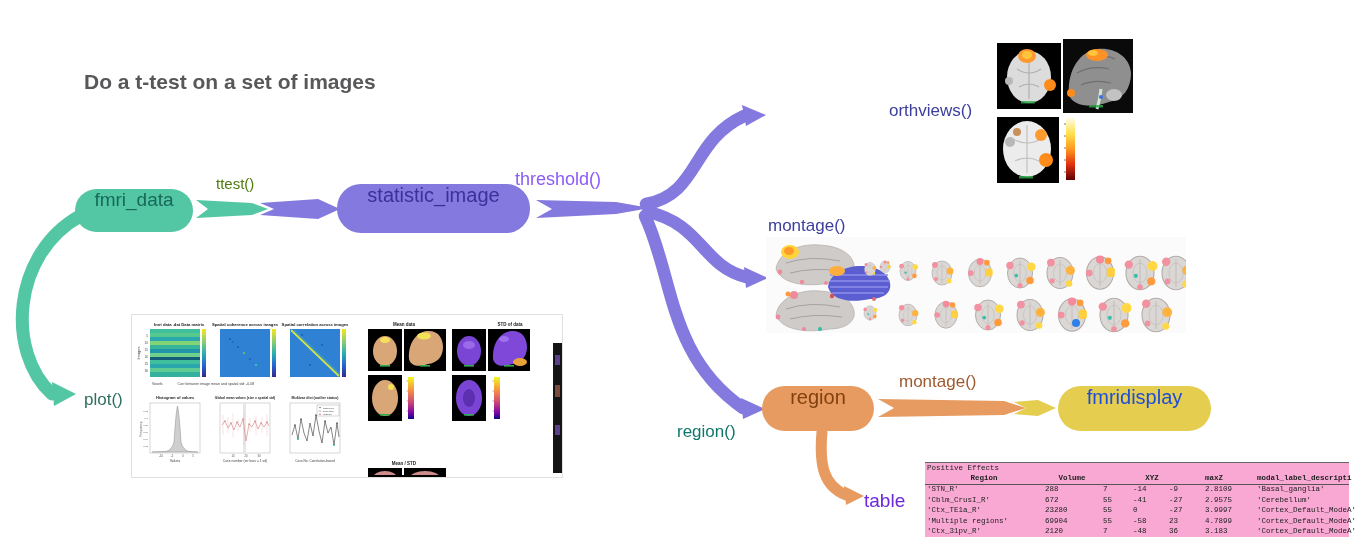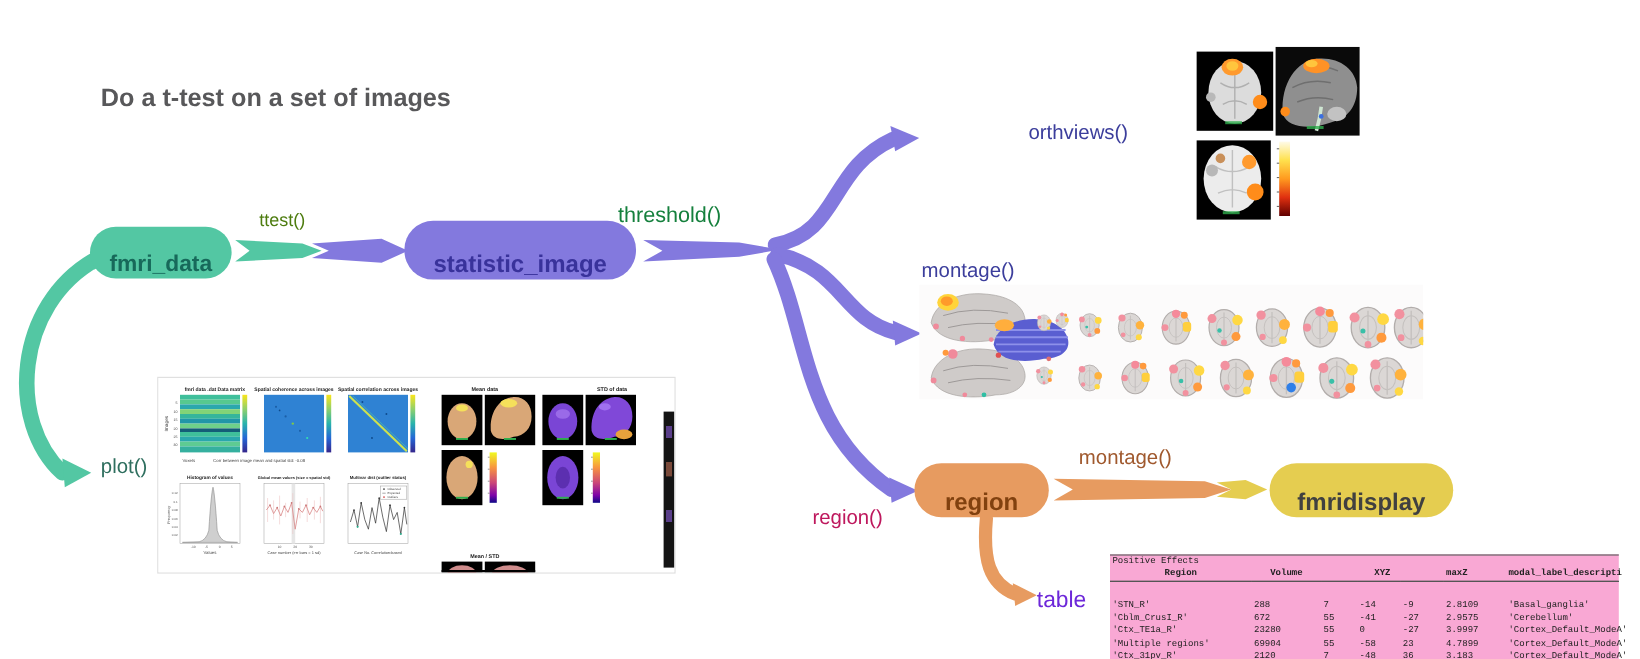--- a/index.html
+++ b/index.html
@@ -1,44 +1,44 @@
 <!DOCTYPE html>
 <html><head>
 <meta charset="utf-8">
 <style>
   html,body{margin:0;padding:0;background:#ffffff;}
   #canvas{position:relative;width:1367px;height:549px;background:#ffffff;overflow:hidden;
           font-family:"Liberation Sans",sans-serif;margin-top:26px;}
   .abs{position:absolute;}
-  .pill{position:absolute;display:flex;align-items:flex-end;justify-content:center;
-        border-radius:24px;font-weight:700;white-space:nowrap;}
+  .pill{position:absolute;display:flex;align-items:flex-start;justify-content:center;
+        border-radius:24px;font-weight:400;white-space:nowrap;}
   .fnlabel{position:absolute;white-space:nowrap;}
   .pill-fmri{left:75px;top:163px;width:118px;height:43px;background:#53c7a3;color:#17695a;font-size:19px;}
   .pill-stat{left:337px;top:158px;width:193px;height:49px;background:#8379de;color:#39329b;font-size:20px;}
   .pill-region{left:762px;top:360px;width:112px;height:45px;background:#e79b60;color:#81410f;font-size:20px;}
-  .pill-fmridisplay{left:1058px;top:360px;width:153px;height:45px;background:#e5cd50;color:#404040;font-size:20px;}
+  .pill-fmridisplay{left:1058px;top:360px;width:153px;height:45px;background:#e5cd50;color:#1d4ed8;font-size:20px;}
   .lbl-title{left:84px;top:44px;font-size:21px;font-weight:bold;color:#58585a;}
   .lbl-ttest{left:216px;top:149px;font-size:15px;color:#4d7c0f;}
-  .lbl-threshold{left:515px;top:143px;font-size:18px;color:#15803d;}
-  .lbl-orthviews{left:857px;top:75px;font-size:17px;color:#3c3e9c;}
+  .lbl-threshold{left:515px;top:143px;font-size:18px;color:#8b5cf6;}
+  .lbl-orthviews{left:889px;top:75px;font-size:17px;color:#3c3e9c;}
   .lbl-montage-top{left:768px;top:190px;font-size:17px;color:#3c3e9c;}
-  .lbl-region-fn{left:677px;top:396px;font-size:17px;color:#be185d;}
+  .lbl-region-fn{left:677px;top:396px;font-size:17px;color:#0f766e;}
   .lbl-montage-orange{left:899px;top:346px;font-size:17px;color:#a0592e;}
   .lbl-table{left:864px;top:464px;font-size:19px;color:#6d28d9;}
-  .lbl-plot{left:84px;top:353px;font-size:17px;color:#2f6f5f;}
+  .lbl-plot{left:84px;top:364px;font-size:17px;color:#2f6f5f;}
   
   .res-table{position:absolute;left:925px;top:436px;width:424px;background:#f9a8d4;
              font-family:Liberation Mono, monospace;font-size:7.5px;color:#222;}
   .res-table .topline{border-top:1px solid #666;margin-bottom:1px;}
   .res-table .tbl-title{padding-left:2px;line-height:9px;}
   .res-table table{border-collapse:collapse;width:100%;table-layout:fixed;}
   .res-table th{font-weight:bold;border-bottom:1px solid #555;padding:1px 2px 2px 2px;line-height:8px;}
   .res-table td{padding:1px 2px;line-height:8.5px;}
   .res-table .l{text-align:left;} .res-table .c{text-align:center;} .res-table .r{text-align:left;}
-  .res-table tbody tr:first-child td{padding-top:16px;}
+  .res-table tbody tr:first-child td{padding-top:0;}
   svg text{font-family:"Liberation Sans",sans-serif;}
 </style>
 </head>
 <body>
 
 <div id="canvas">
 
   <svg class="abs" style="left:0;top:0" width="1367" height="549" viewBox="0 0 1367 549">
 
     <path d="M80,190 C 12,228 6,326 52,368" fill="none" stroke="#53c7a3" stroke-width="13" stroke-linecap="round"></path>

